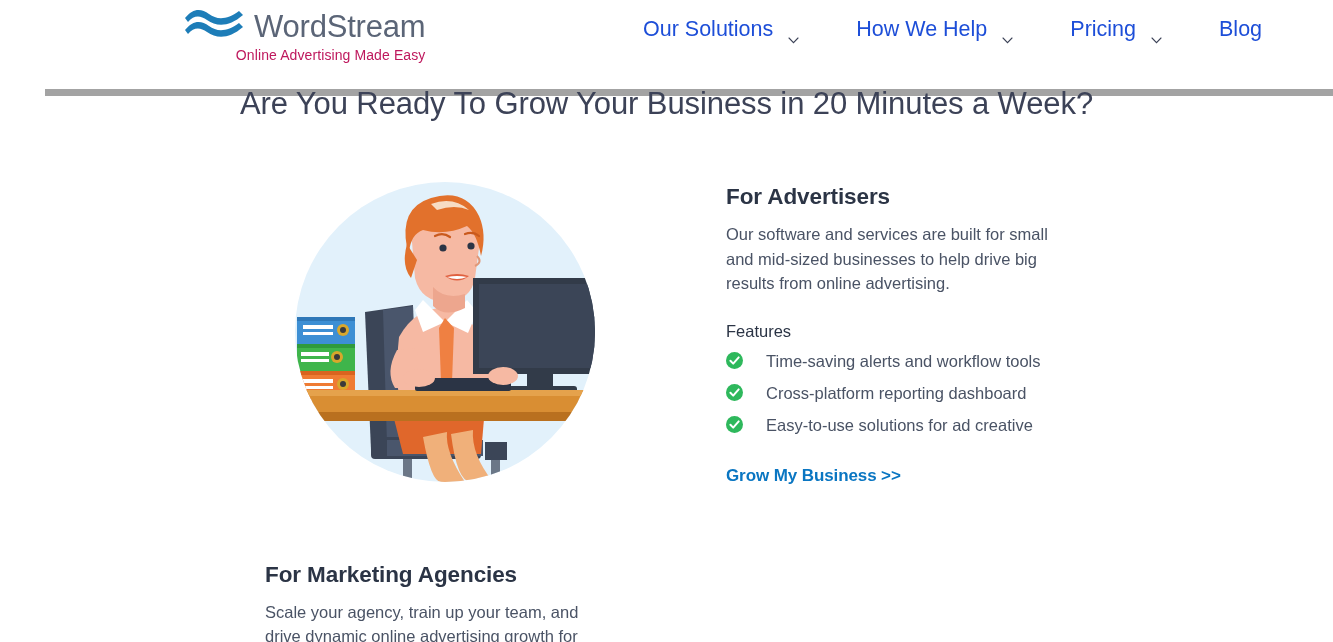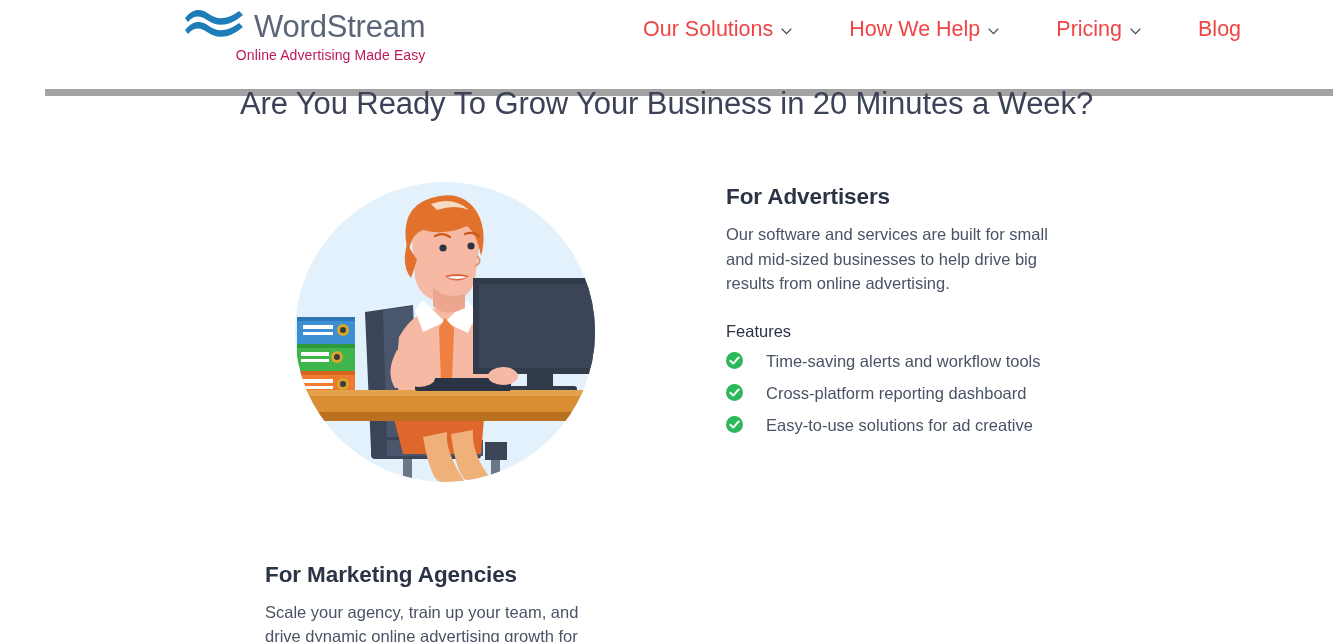--- a/index.html
+++ b/index.html
@@ -57,23 +57,23 @@
   .main-nav {
     position: absolute;
     left: 598px;
     top: 17px;
     display: flex;
     align-items: center;
     gap: 0;
   }
   .nav-item {
     display: flex;
-    align-items: center;
-    gap: 8px;
-    color: #ef4444;
+    align-items: flex-end;
+    gap: 15px;
+    color: #1d4ed8;
     font-size: 21.5px;
     text-decoration: none;
     padding: 0 24px 0 0;
     margin-right: 33px;
     white-space: nowrap;
     cursor: pointer;
   }
   .nav-item:last-child { margin-right: 0; padding-right: 0; }
   .nav-item .caret {
     display: inline-block;
@@ -367,20 +367,21 @@
         <span class="check-icon">
           <svg width="17" height="17" viewBox="0 0 17 17">
               <circle cx="8.5" cy="8.5" r="8.5" fill="#2eb85c"></circle>
               <path d="M4.4 8.8 L7.2 11.6 L12.7 5.4" stroke="#ffffff" stroke-width="2" fill="none" stroke-linecap="round" stroke-linejoin="round"></path>
             </svg>
         </span>
         <span>Easy-to-use solutions for ad creative</span>
       </li>
     </ul>
 
+    <a class="cta-link" href="#">Grow My Business &gt;&gt;</a>
   </section>
 
   <section class="agency-copy">
     <h2 class="sec-title">For Marketing Agencies</h2>
     <p class="agency-para">Scale your agency, train up your team, and drive dynamic online advertising growth for your clients with our software and services</p>
   </section>
 
   <div class="agency-avatars">
     <svg width="400" height="90" viewBox="0 0 400 90" aria-hidden="true">
 

